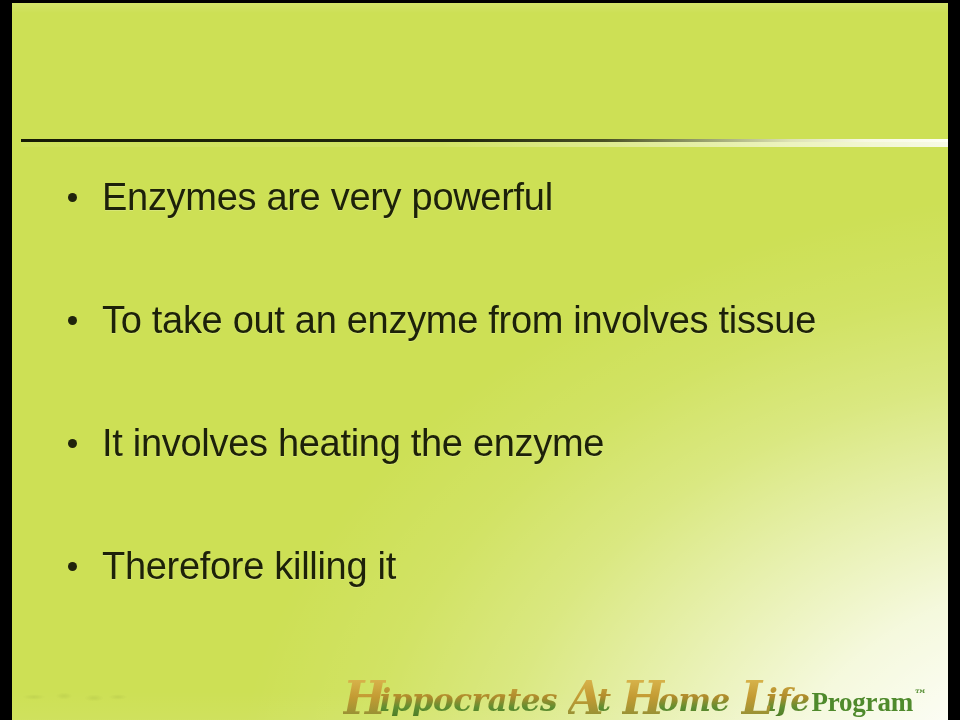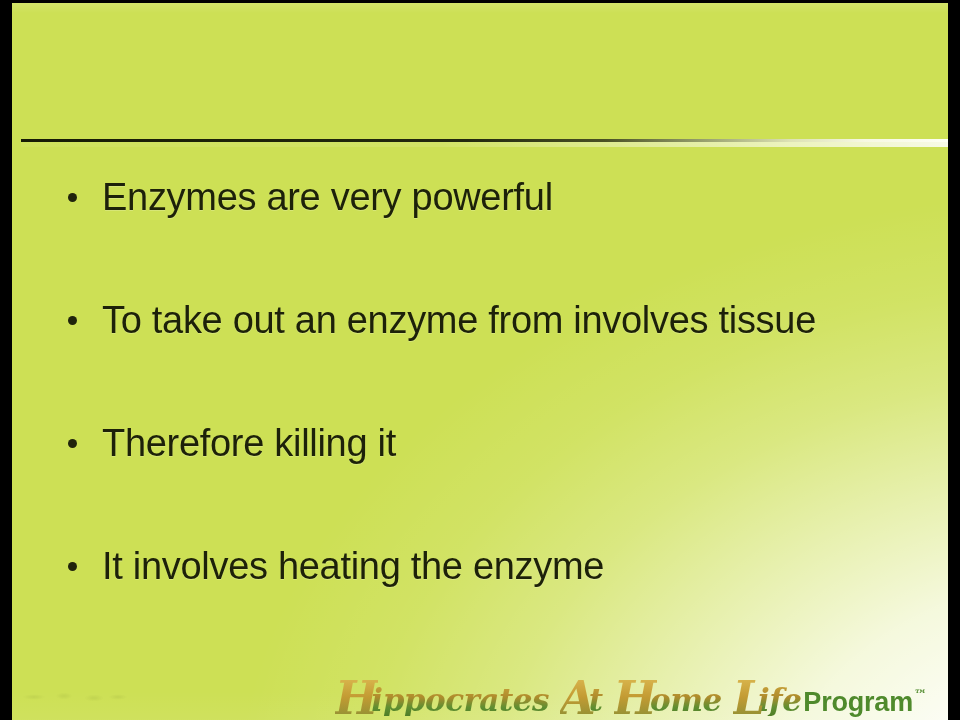--- a/index.html
+++ b/index.html
@@ -182,21 +182,21 @@
     line-height: 0.86;
     background: linear-gradient(to bottom, #d8b44c 0%, #c39b33 45%, #8d8f34 100%);
     -webkit-background-clip: text;
     background-clip: text;
     color: transparent;
     margin-right: -7px;
     position: relative;
     top: 3px;
   }
   .logo-green {
-    font-family: Liberation Sans, sans-serif;
+    font-family: Liberation Serif, serif;
     font-size: 27px;
     font-weight: 700;
     line-height: 1;
     color: #4f8a2c;
     letter-spacing: -0.2px;
   }
   .logo-tm {
     font-family: "DejaVu Serif", serif;
     font-size: 13px;
     font-weight: 700;
@@ -250,25 +250,25 @@
       <li class="bullet-row">
         <span class="bullet-marker"></span>
         <span class="bullet-text">Enzymes are very powerful</span>
       </li>
       <li class="bullet-row">
         <span class="bullet-marker"></span>
         <span class="bullet-text">To take out an enzyme from involves tissue</span>
       </li>
       <li class="bullet-row">
         <span class="bullet-marker"></span>
+        <span class="bullet-text">It involves heating the enzyme</span>
+      </li>
+      <li class="bullet-row">
+        <span class="bullet-marker"></span>
         <span class="bullet-text">Therefore killing it</span>
-      </li>
-      <li class="bullet-row">
-        <span class="bullet-marker"></span>
-        <span class="bullet-text">It involves heating the enzyme</span>
       </li>
     </ul>
 
     <div id="corner-smudge"></div>
 
     <div id="logo">
       <span class="logo-cap">H</span>
         <span class="logo-script">ippocrates</span>
         <span class="logo-gap"></span>
         <span class="logo-cap">A</span>

